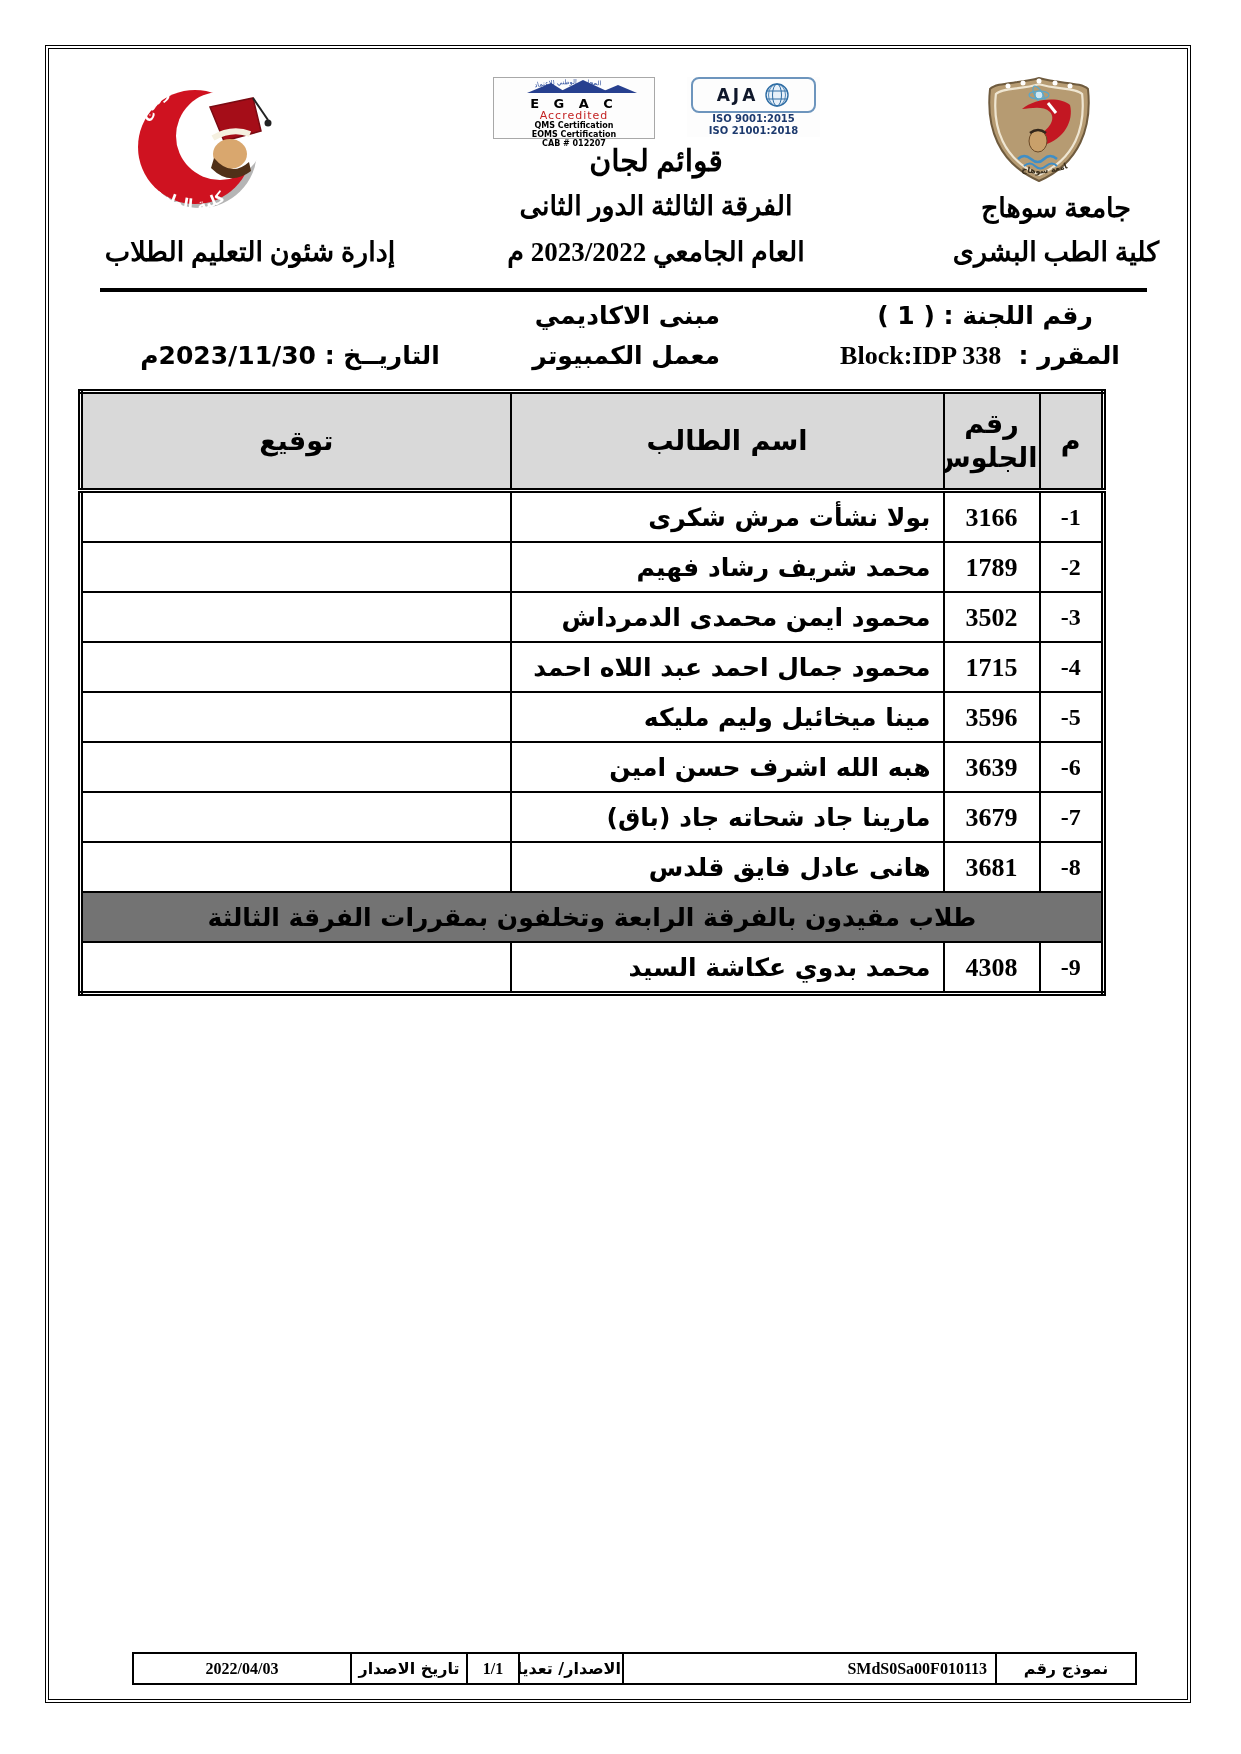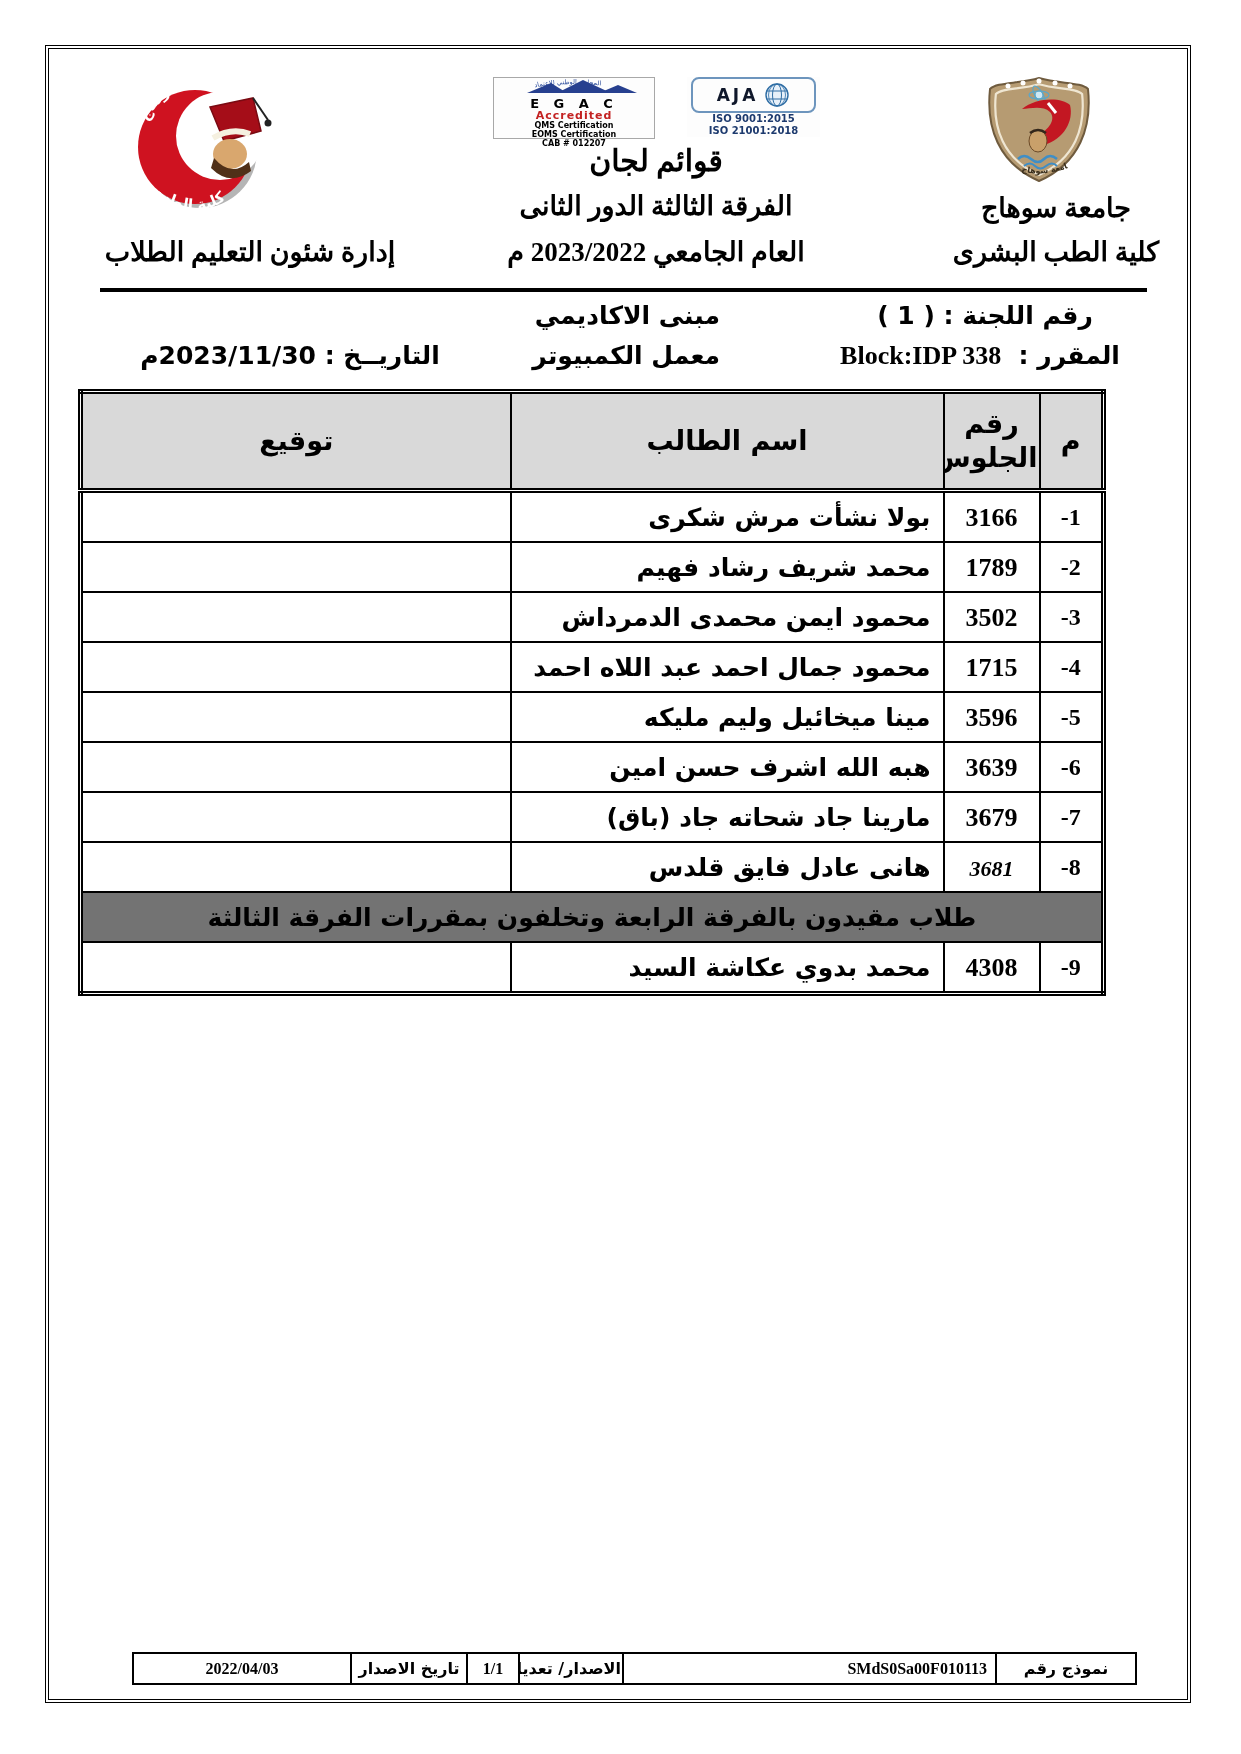--- a/index.html
+++ b/index.html
@@ -23,21 +23,21 @@
   td.c-name{text-align:right;padding-right:12px;font-size:25px;font-weight:bold;height:46px;}
   td.c-sign{height:46px;}
   td.sep{background:#737373;text-align:center;font-size:25px;font-weight:bold;height:46px;}
   
   table.foot{border-collapse:collapse;table-layout:fixed;direction:rtl;}
   table.foot td{border:2px solid #000;font-size:16px;font-weight:bold;text-align:center;
                 height:27px;overflow:hidden;white-space:nowrap;}
   
   .egac-box{border:1px solid #a8a8a8;background:#fdfdfd;text-align:center;line-height:1;}
   .egac-l{color:#000000;font-size:13px;letter-spacing:5px;font-weight:bold;}
-  .egac-a{color:#c32222;font-size:11px;font-weight:bold;letter-spacing:1px;}
+  .egac-a{color:#c32222;font-size:11px;font-weight:normal;letter-spacing:1px;}
   .egac-s{font-size:8px;font-weight:bold;line-height:9px;}
   .aja-box{background:#fdfdfd;text-align:center;line-height:1;}
   .aja-inner{border:2px solid #6d95bd;border-radius:8px;display:flex;align-items:center;
              justify-content:center;gap:6px;height:32px;margin:0 4px;}
   .aja-l{color:#0f172a;font-size:17px;font-weight:bold;letter-spacing:3px;}
   .aja-iso{color:#1d3a6e;font-size:10px;font-weight:bold;line-height:12px;}
 </style>
 </head>
 <body>
 
@@ -203,21 +203,21 @@
 
     <tr>
       <td class="c-serial"><span dir="ltr" class="num" style="font-size:24px;">-7</span></td>
       <td class="c-seat"><span class="num" style="font-size:26px;">3679</span></td>
       <td class="c-name"><span>مارينا جاد شحاته جاد (باق)</span></td>
       <td class="c-sign"></td>
     </tr>
 
     <tr>
       <td class="c-serial"><span dir="ltr" class="num" style="font-size:24px;">-8</span></td>
-      <td class="c-seat"><span class="num" style="font-size:22px;font-style:italic;">3681</span></td>
+      <td class="c-seat"><span class="num" style="font-size:26px;">3681</span></td>
       <td class="c-name"><span>هانى عادل فايق قلدس</span></td>
       <td class="c-sign"></td>
     </tr>
 
     <tr>
       <td class="sep" colspan="4">طلاب مقيدون بالفرقة الرابعة وتخلفون بمقررات الفرقة الثالثة</td>
     </tr>
 
     <tr>
       <td class="c-serial"><span dir="ltr" class="num" style="font-size:24px;">-9</span></td>

